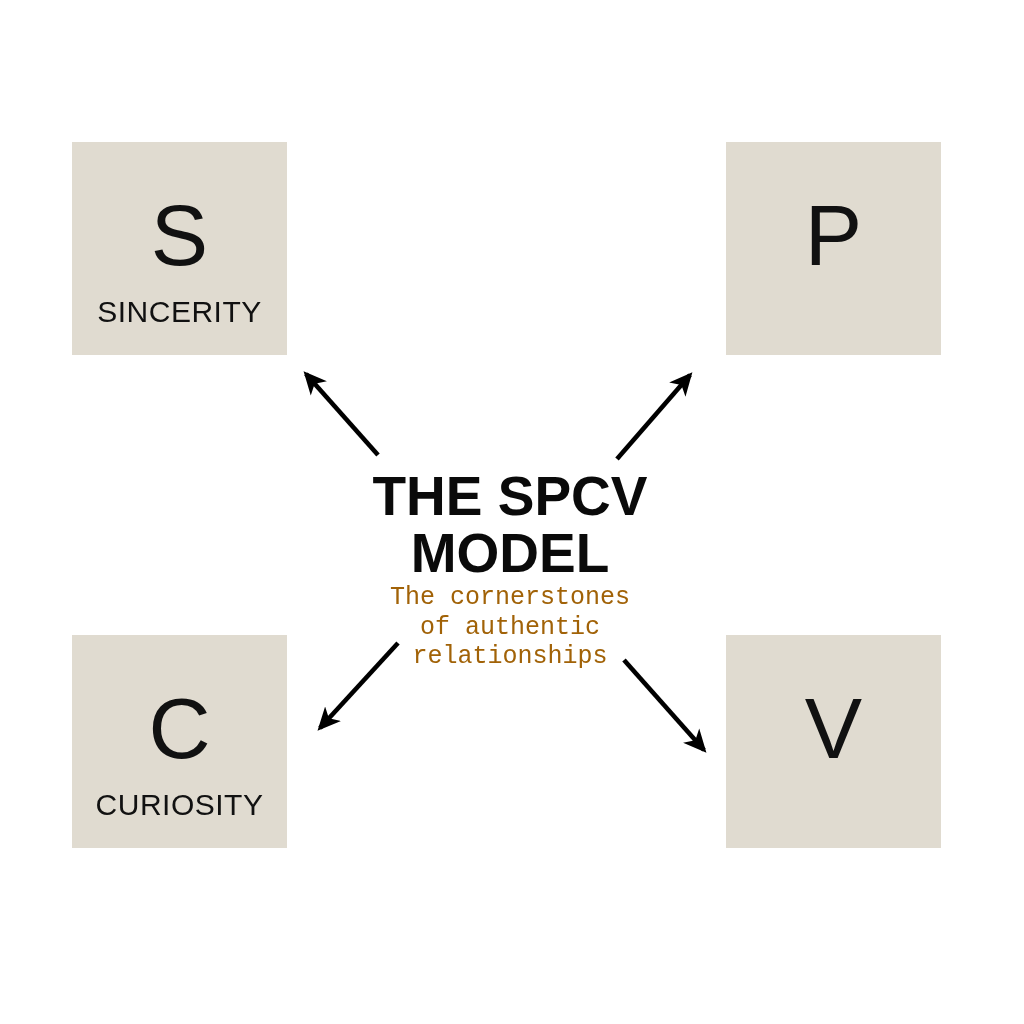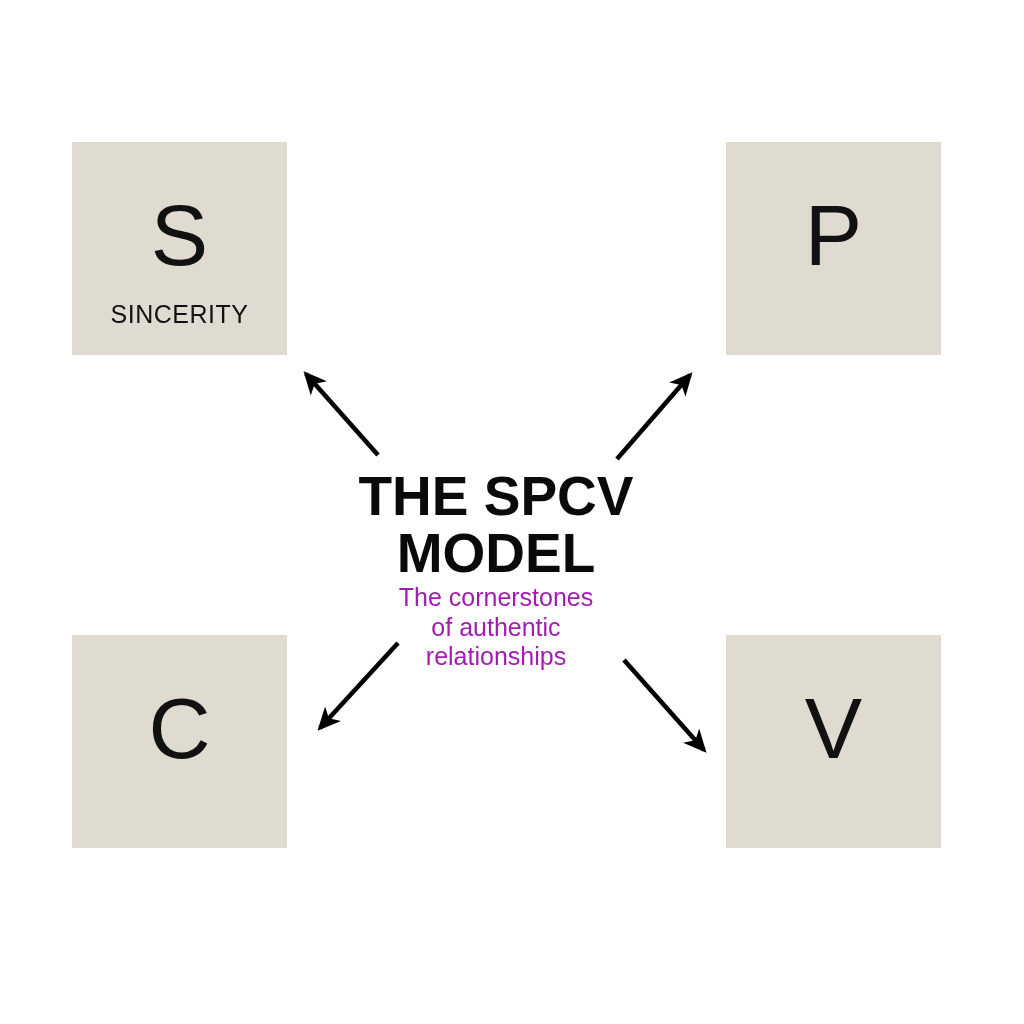--- a/index.html
+++ b/index.html
@@ -40,56 +40,56 @@
     color: #111111;
     letter-spacing: 0px;
   }
   .pillar-label {
     position: absolute;
     left: 0;
     right: 0;
     bottom: 28px;
     text-align: center;
     font-family: "Liberation Sans", sans-serif;
-    font-size: 25px;
+    font-size: 30px;
     line-height: 1;
     font-weight: 400;
     color: #111111;
     letter-spacing: 0.5px;
   }
 
   #pillar-s { left: 72px;  top: 142px; }
   #pillar-p { left: 726px; top: 142px; }
   #pillar-c { left: 72px;  top: 635px; }
   #pillar-v { left: 726px; top: 635px; }
 
   
   #center-block {
     position: absolute;
-    left: 246px;
+    left: 260px;
     top: 468px;
     width: 500px;
     text-align: center;
   }
   #center-title {
     font-family: "Liberation Sans", sans-serif;
     font-size: 55px;
     font-weight: bold;
     line-height: 1.03;
     color: #0a0a0a;
     letter-spacing: 0px;
     margin: 0;
     white-space: pre-line;
   }
   #center-subtitle {
-    font-family: Liberation Sans, sans-serif;
+    font-family: Liberation Mono, monospace;
     font-size: 25px;
     font-weight: 400;
     line-height: 1.18;
-    color: #a21caf;
+    color: #a16207;
     margin: 2px 0 0 0;
     white-space: pre-line;
   }
 
   
   #arrows {
     position: absolute;
     left: 0;
     top: 0;
     width: 1024px;
@@ -122,20 +122,21 @@
     <div class="pillar-letter">S</div>
     <div class="pillar-label">SINCERITY</div>
   </div>
 
   <div class="pillar" id="pillar-p">
     <div class="pillar-letter">P</div>
   </div>
 
   <div class="pillar" id="pillar-c">
     <div class="pillar-letter">C</div>
+    <div class="pillar-label">CURIOSITY</div>
   </div>
 
   <div class="pillar" id="pillar-v">
     <div class="pillar-letter">V</div>
   </div>
 
   <div id="center-block">
     <div id="center-title">THE SPCV
 MODEL</div>
     <div id="center-subtitle">The cornerstones

